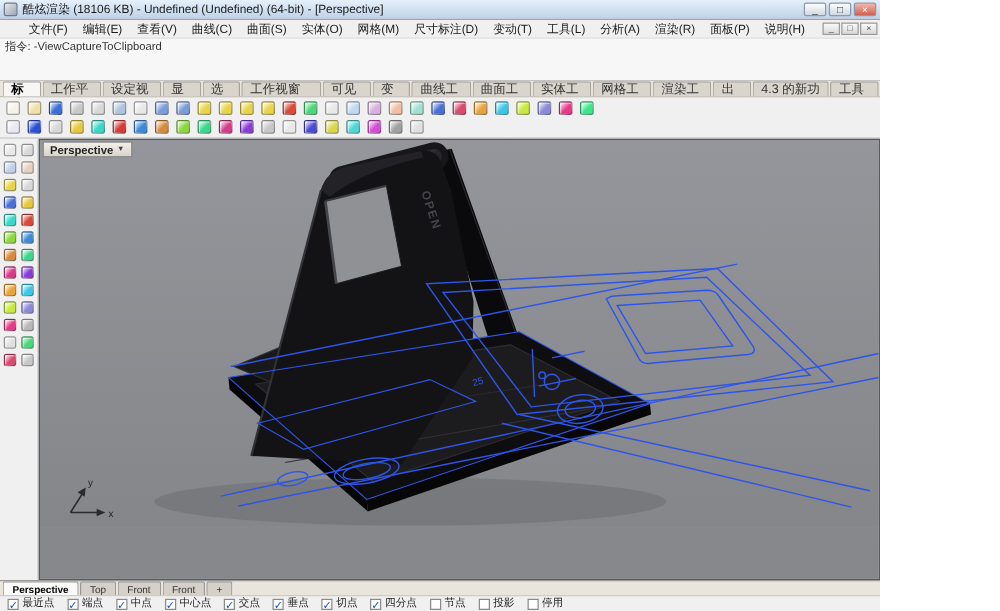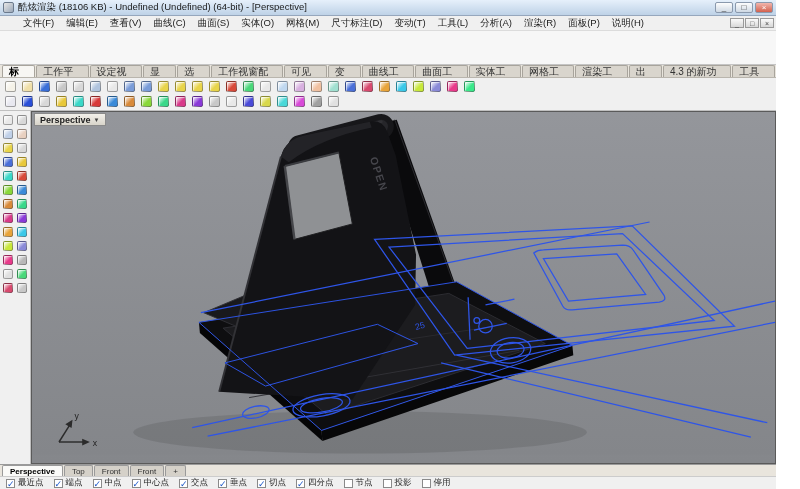--- a/index.html
+++ b/index.html
@@ -1,18 +1,18 @@
 <!DOCTYPE html>
 <html><head>
 <meta charset="utf-8">
 <style>
   * { box-sizing: border-box; margin: 0; padding: 0; }
   html,body { width:800px; height:489px; overflow:hidden; }
   body { font-family:"Liberation Sans","DejaVu Sans",sans-serif; font-size:10px; color:#1a1a1a; }
-  .app { display:flex; flex-direction:column; width:776px; height:489px; background:#f0f0f0; }
+  .app { display:flex; flex-direction:column; width:704px; height:489px; background:#f0f0f0; }
 
   
   .titlebar { height:16px; flex:0 0 16px; display:flex; align-items:center; padding:0 3px;
     background:linear-gradient(#e6f0fb,#bed2e7); border-bottom:1px solid #96a7bd; font-size:9.5px; }
   .app-icon { width:11px; height:11px; margin-right:4px; border-radius:2px;
     background:linear-gradient(135deg,#e8e8e8,#9aa7b8); border:1px solid #6b7a8d; }
   .win-controls { margin-left:auto; display:flex; gap:2px; }
   .win-btn { width:18px; height:11px; font-size:8px; line-height:10px; text-align:center;
     background:linear-gradient(#fdfdfd,#cfd9e4); border:1px solid #8a99ad; border-radius:2px; color:#333; }
   .win-btn.close { background:linear-gradient(#f2b6ad,#d2604e); color:#fff; }
@@ -109,20 +109,21 @@
         <span class="menu-item">说明(H)</span>
       </span>
     <span class="doc-controls">
       <span class="doc-btn">_</span>
       <span class="doc-btn">□</span>
       <span class="doc-btn">×</span>
     </span>
   </div>
 
   <div class="cmdarea">
+    <div class="cmdline">指令: -ViewCaptureToClipboard</div>
   </div>
 
   <div class="tabstrip">
       <span class="ts-tab active">标准</span>
       <span class="ts-tab">工作平面</span>
       <span class="ts-tab">设定视图</span>
       <span class="ts-tab">显示</span>
       <span class="ts-tab">选取</span>
       <span class="ts-tab">工作视窗配置</span>
       <span class="ts-tab">可见性</span>

